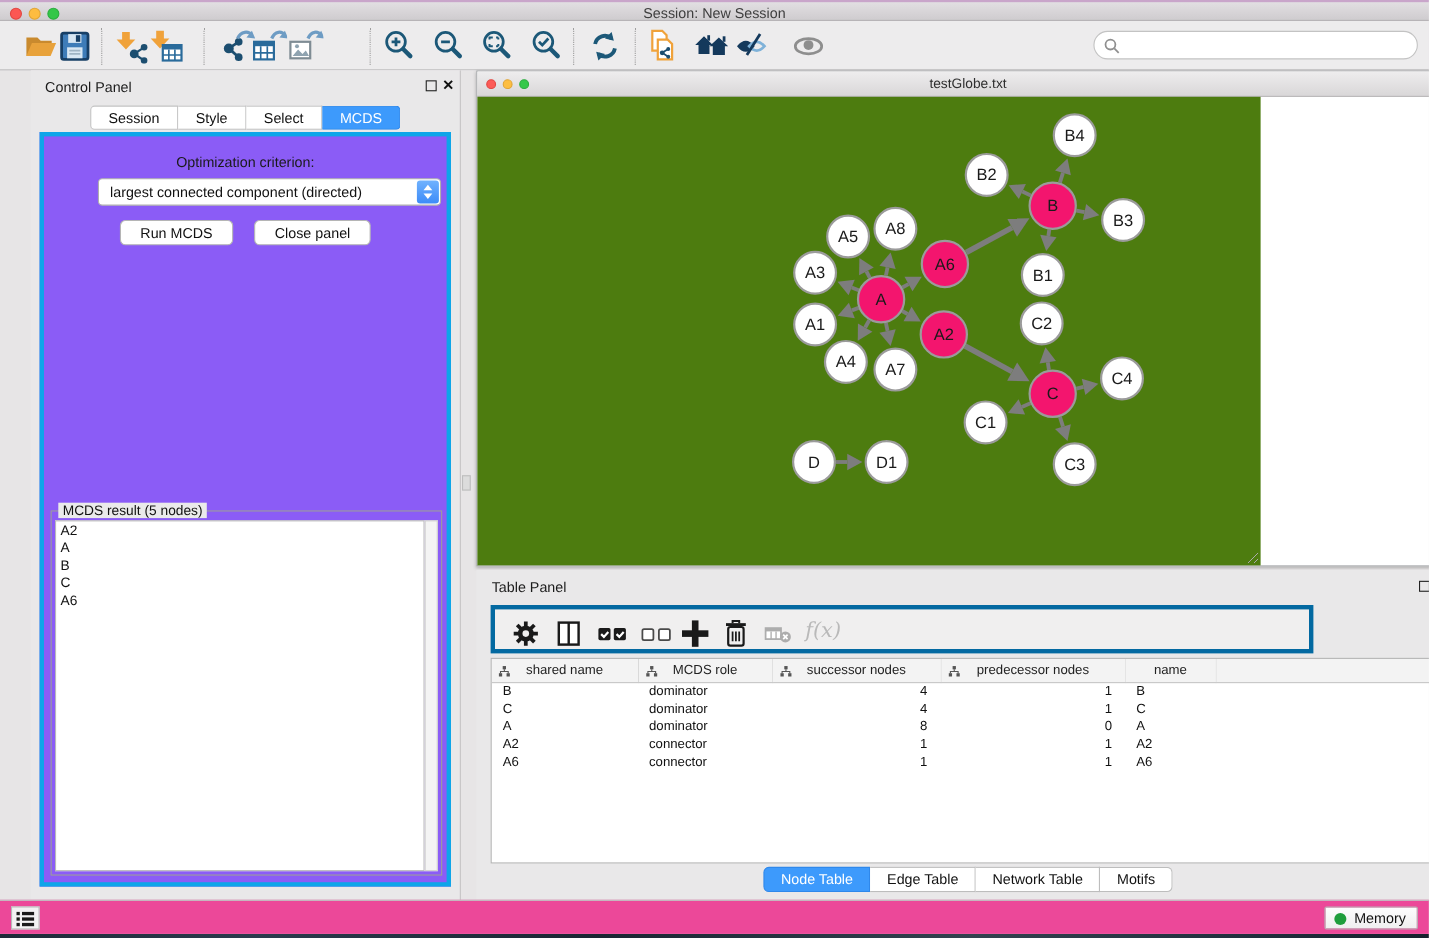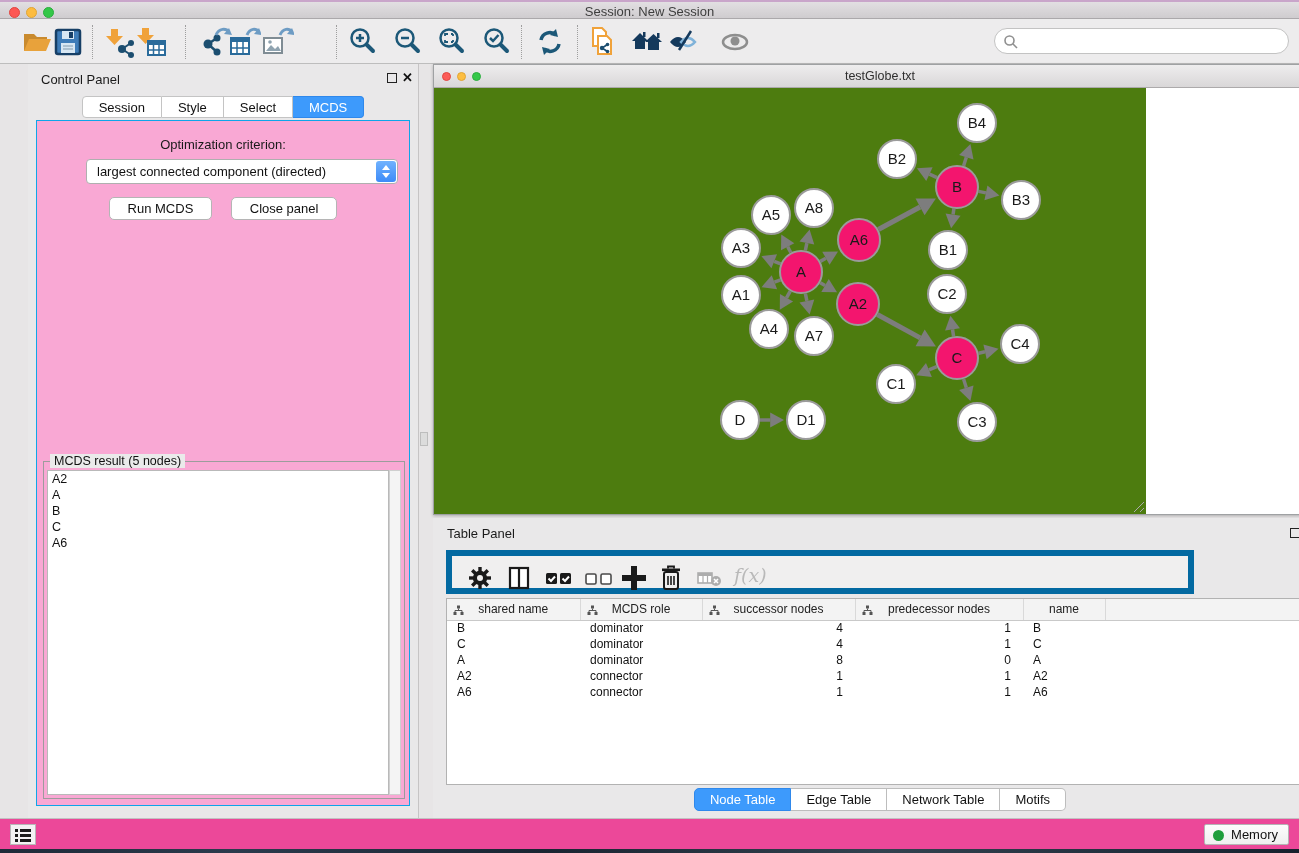--- a/index.html
+++ b/index.html
@@ -29,21 +29,21 @@
   .control-panel { position:absolute; left:0; top:0; width:391px; height:754px; background:#E9E8E9; border-right:1px solid #C6C4C5; }
   .cp-header { position:relative; height:26px; }
   .cp-header .cp-title { position:absolute; left:13px; top:8px; font-size:13px; color:#1B1B1B; }
   .win-float { position:absolute; top:9px; width:10px; height:10px; border:1.5px solid #222; cursor:pointer; }
   .win-close { position:absolute; top:6px; font-size:13px; font-weight:bold; color:#111; cursor:pointer; }
   .cp-tabs { position:absolute; left:0; right:0; top:32px; display:flex; justify-content:center; }
   .cp-tab { height:22px; line-height:21px; padding:0 16px; background:#fff; border:1px solid #C4C4C4; border-left-width:0; font-size:13px; color:#111; cursor:pointer; }
   .cp-tab:first-child { border-left-width:1px; border-radius:4px 0 0 4px; }
   .cp-tab:last-child { border-radius:0 4px 4px 0; }
   .cp-tab.active { background:#3D9AFC; border-color:#2F88EB; color:#fff; }
-  .cp-inner { position:absolute; left:8px; right:8px; top:56px; bottom:12px; background:#f9a8d4; border:1px solid #0ea5e9; }
+  .cp-inner { position:absolute; left:8px; right:8px; top:56px; bottom:12px; background:#8b5cf6; border:4px solid #0ea5e9; }
   .opt-label { position:absolute; left:0; right:0; top:16px; text-align:center; font-size:13px; color:#1A1A1A; }
   .dropdown { position:absolute; left:49px; top:38px; width:312px; height:25px; background:#fff; border:1px solid #AFAFAF; border-radius:4px; cursor:pointer; }
   .dd-text { position:absolute; left:10px; top:4px; font-size:13px; color:#111; }
   .dd-stepper { position:absolute; right:1px; top:1px; width:20px; height:21px; border-radius:3px; background:linear-gradient(#70B2FE,#3D8BF8); }
   .dd-stepper .up { position:absolute; left:6px; top:4px; width:0; height:0; border-left:4px solid transparent; border-right:4px solid transparent; border-bottom:5px solid #fff; }
   .dd-stepper .down { position:absolute; left:6px; bottom:4px; width:0; height:0; border-left:4px solid transparent; border-right:4px solid transparent; border-top:5px solid #fff; }
   .cp-buttons { position:absolute; left:0; right:0; top:76px; text-align:center; }
   .cp-btn { display:inline-block; height:23px; padding:0 18px; margin:0 7px; line-height:21px; background:#fff; border:1px solid #B5B5B5; border-radius:5px; font-size:13px; color:#111; cursor:pointer; }
   .groupbox { position:absolute; left:6px; right:4px; top:340px; bottom:6px; border:1px solid #9C9C9C; }
   .gb-title { position:absolute; left:6px; top:-8px; padding:0 4px; background:#EAEAEA; font-size:12.5px; color:#111; }
@@ -60,21 +60,21 @@
   .nw-tl { position:absolute; top:7px; width:9px; height:9px; border-radius:50%; }
   .nw-canvas { position:relative; width:712px; height:426px; background:#4d7c0f; }
   .nw-grip { position:absolute; right:2px; bottom:2px; width:13px; height:13px; cursor:nwse-resize;
     background:repeating-linear-gradient(135deg, transparent 0 3px, #AAA 3px 4px); clip-path:polygon(100% 0, 100% 100%, 0 100%); }
   svg.graph text { font-family:"Liberation Sans", sans-serif; }
 
   
   .table-panel { position:absolute; left:405px; top:454px; width:894px; height:300px; background:#E9E8E9; }
   .tp-header { position:relative; height:28px; }
   .tp-header .tp-title { position:absolute; left:14px; top:8px; font-size:13px; color:#1B1B1B; }
-  .tp-toolbar { position:absolute; left:13px; top:32px; width:748px; height:44px; background:#F0EFEF; border:6px solid #0369a1; }
+  .tp-toolbar { position:absolute; left:13px; top:32px; width:748px; height:44px; background:#F0EFEF; border:4px solid #0369a1; }
   .tp-icon { position:absolute; top:7px; width:30px; height:30px; cursor:pointer; }
   .tp-icon.disabled { cursor:default; }
   .tp-fx { position:absolute; top:8px; font-family:"DejaVu Serif", serif; font-style:italic; font-size:19px; color:#B9B9B9; }
   .tp-table-wrap { position:absolute; left:13px; top:80px; width:874px; height:187px; background:#fff; border:1px solid #B2B2B2; overflow:hidden; }
   table.tp-table { border-collapse:collapse; table-layout:fixed; width:100%; }
   .tp-table th { height:21px; background:#F3F3F3; border-bottom:1px solid #C9C9C9; border-right:1px solid #D9D9D9; font-size:12px; font-weight:normal; color:#222; position:relative; }
   .tp-table th .hicon { position:absolute; left:6px; top:6px; }
   .tp-table td { height:16px; font-size:12px; color:#111; white-space:nowrap; overflow:hidden; }
   .tp-table td.al { text-align:left; padding-left:10px; }
   .tp-table td.ar { text-align:right; padding-right:12px; }

